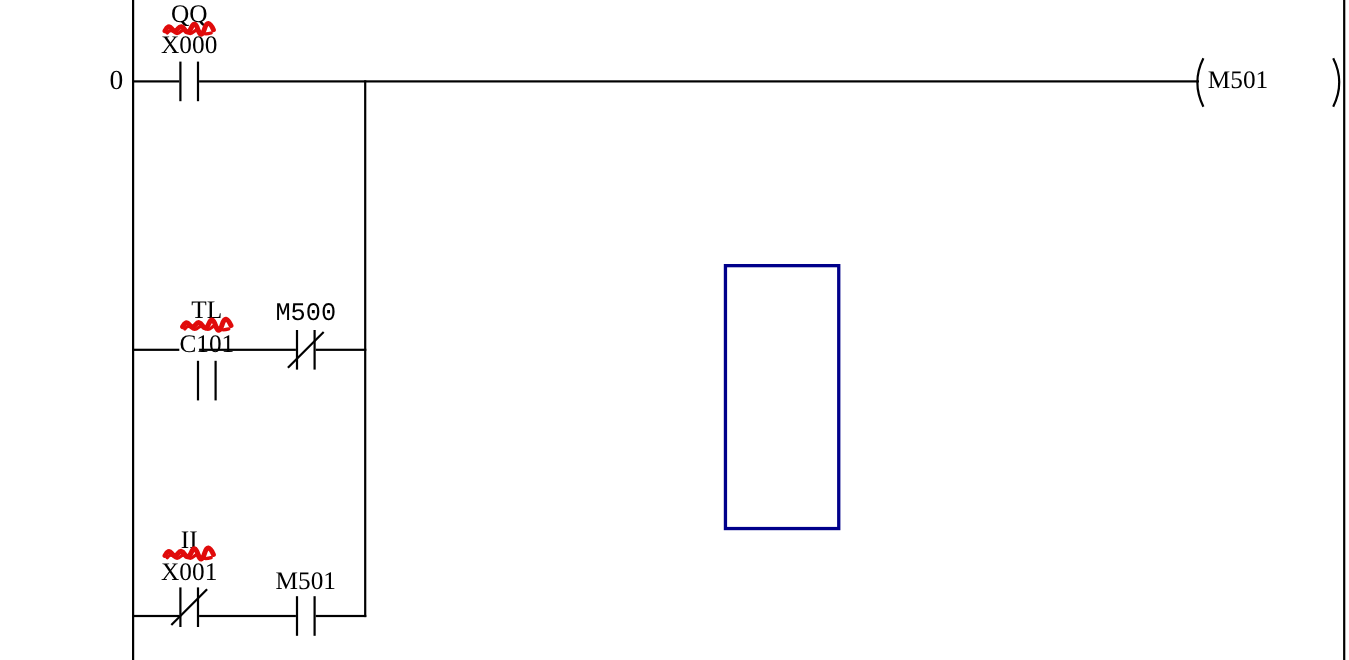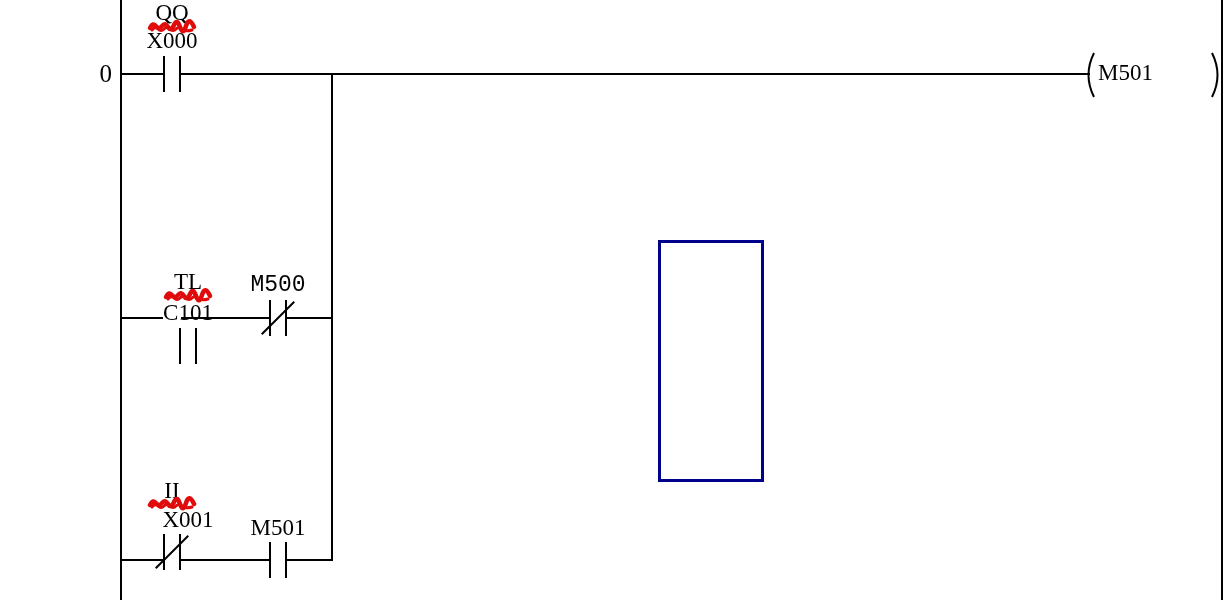--- a/index.html
+++ b/index.html
@@ -81,21 +81,21 @@
     <div class="leg" style="left:39px;top:28px;"></div>
     <div class="slash" style="left:31px;top:23px;"></div>
   </div>
 
   <div class="contact" style="left:140px;top:477px;width:64px;height:95px;">
     <div class="cmt" style="top:2px;">II</div>
     <svg class="scribble" style="left:7px;top:21px;" width="50" height="12" viewBox="0 0 50 12">
       <path d="M3,7 Q6,1 9,5 T15,5 T21,6 T27,4 T33,6 T39,5 T47,6" fill="none" stroke="#e00b0b" stroke-width="4.5" stroke-linecap="round"></path>
       <path d="M5,9 Q8,5 11,8 T17,8 T23,8 T29,8 T35,8 T45,9" fill="none" stroke="#e00b0b" stroke-width="3" stroke-linecap="round"></path>
     </svg>
-    <div class="addr" style="top:31px;margin-left:16px;">X001</div>
+    <div class="addr" style="top:31px;">X001</div>
     <div class="leg" style="left:23px;top:57px;"></div>
     <div class="leg" style="left:39px;top:57px;"></div>
     <div class="slash" style="left:31px;top:52px;"></div>
   </div>
 
   <div class="contact" style="left:246px;top:515px;width:64px;height:65px;">
     <div class="addr" style="top:1px;">M501</div>
     <div class="leg" style="left:23px;top:27px;"></div>
     <div class="leg" style="left:39px;top:27px;"></div>
   </div>

